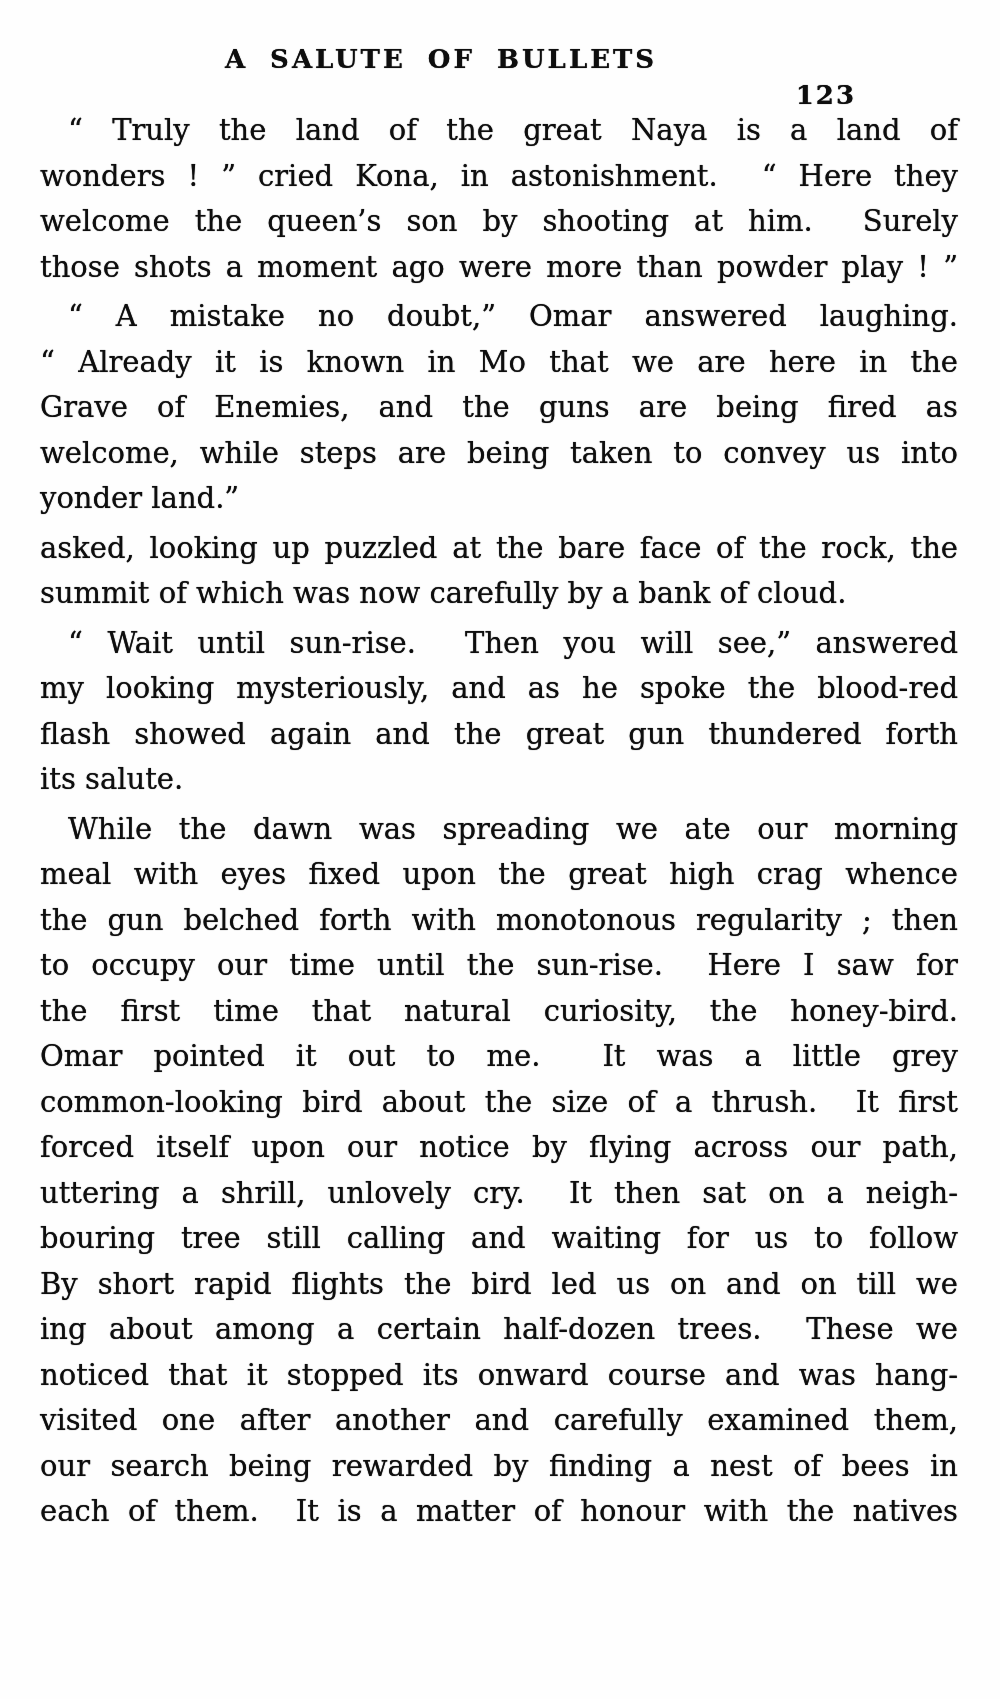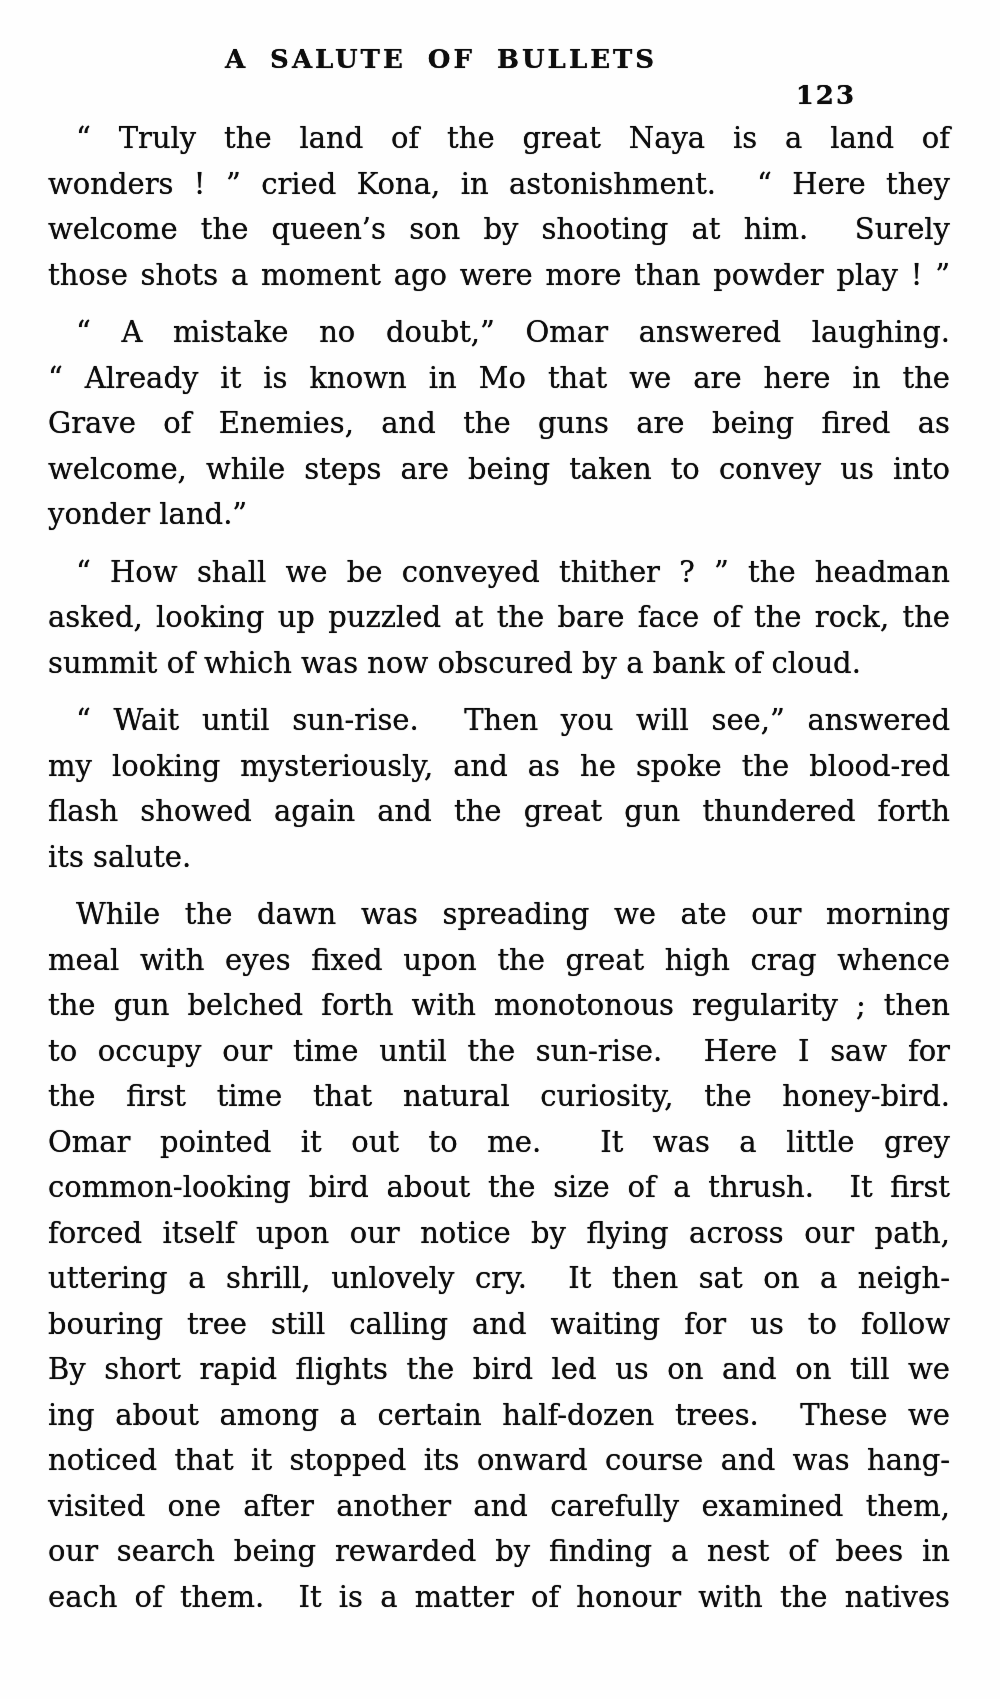--- a/index.html
+++ b/index.html
@@ -42,21 +42,21 @@
     text-shadow: 0 0 0.8px rgba(0,0,0,0.9);
     margin-top: 36px;
   }
   .text-content {
     position: absolute;
     top: 104px;
     left: 36px;
     width: 926px;
   }
   .paragraph {
-    margin: 12px;
+    margin: 4px;
   }
   .line {
     font-size: 29px;
     line-height: 45.5px;
     text-align: justify;
     text-align-last: justify;
     text-shadow: 0 0 0.9px rgba(5,5,5,0.85);
   }
   .line.first {
     text-indent: 28px;
@@ -81,23 +81,22 @@
         <div class="line">those shots a moment ago were more than powder play ! ”</div>
       </div>
       <div class="paragraph">
         <div class="line first">“ A mistake no doubt,” Omar answered laughing.</div>
         <div class="line">“ Already it is known in Mo that we are here in the</div>
         <div class="line">Grave of Enemies, and the guns are being fired as</div>
         <div class="line">welcome, while steps are being taken to convey us into</div>
         <div class="line last">yonder land.”</div>
       </div>
       <div class="paragraph">
-        <div class="line first">“ How shall we be conveyed thither ? ” the headman</div>
         <div class="line">asked, looking up puzzled at the bare face of the rock, the</div>
-        <div class="line last">summit of which was now obscured by a bank of cloud.</div>
+        <div class="line last">summit of which was now carefully by a bank of cloud.</div>
       </div>
       <div class="paragraph">
         <div class="line first">“ Wait until sun-rise.&nbsp; Then you will see,” answered</div>
         <div class="line">my looking mysteriously, and as he spoke the blood-red</div>
         <div class="line">flash showed again and the great gun thundered forth</div>
         <div class="line last">its salute.</div>
       </div>
       <div class="paragraph">
         <div class="line first">While the dawn was spreading we ate our morning</div>
         <div class="line">meal with eyes fixed upon the great high crag whence</div>

